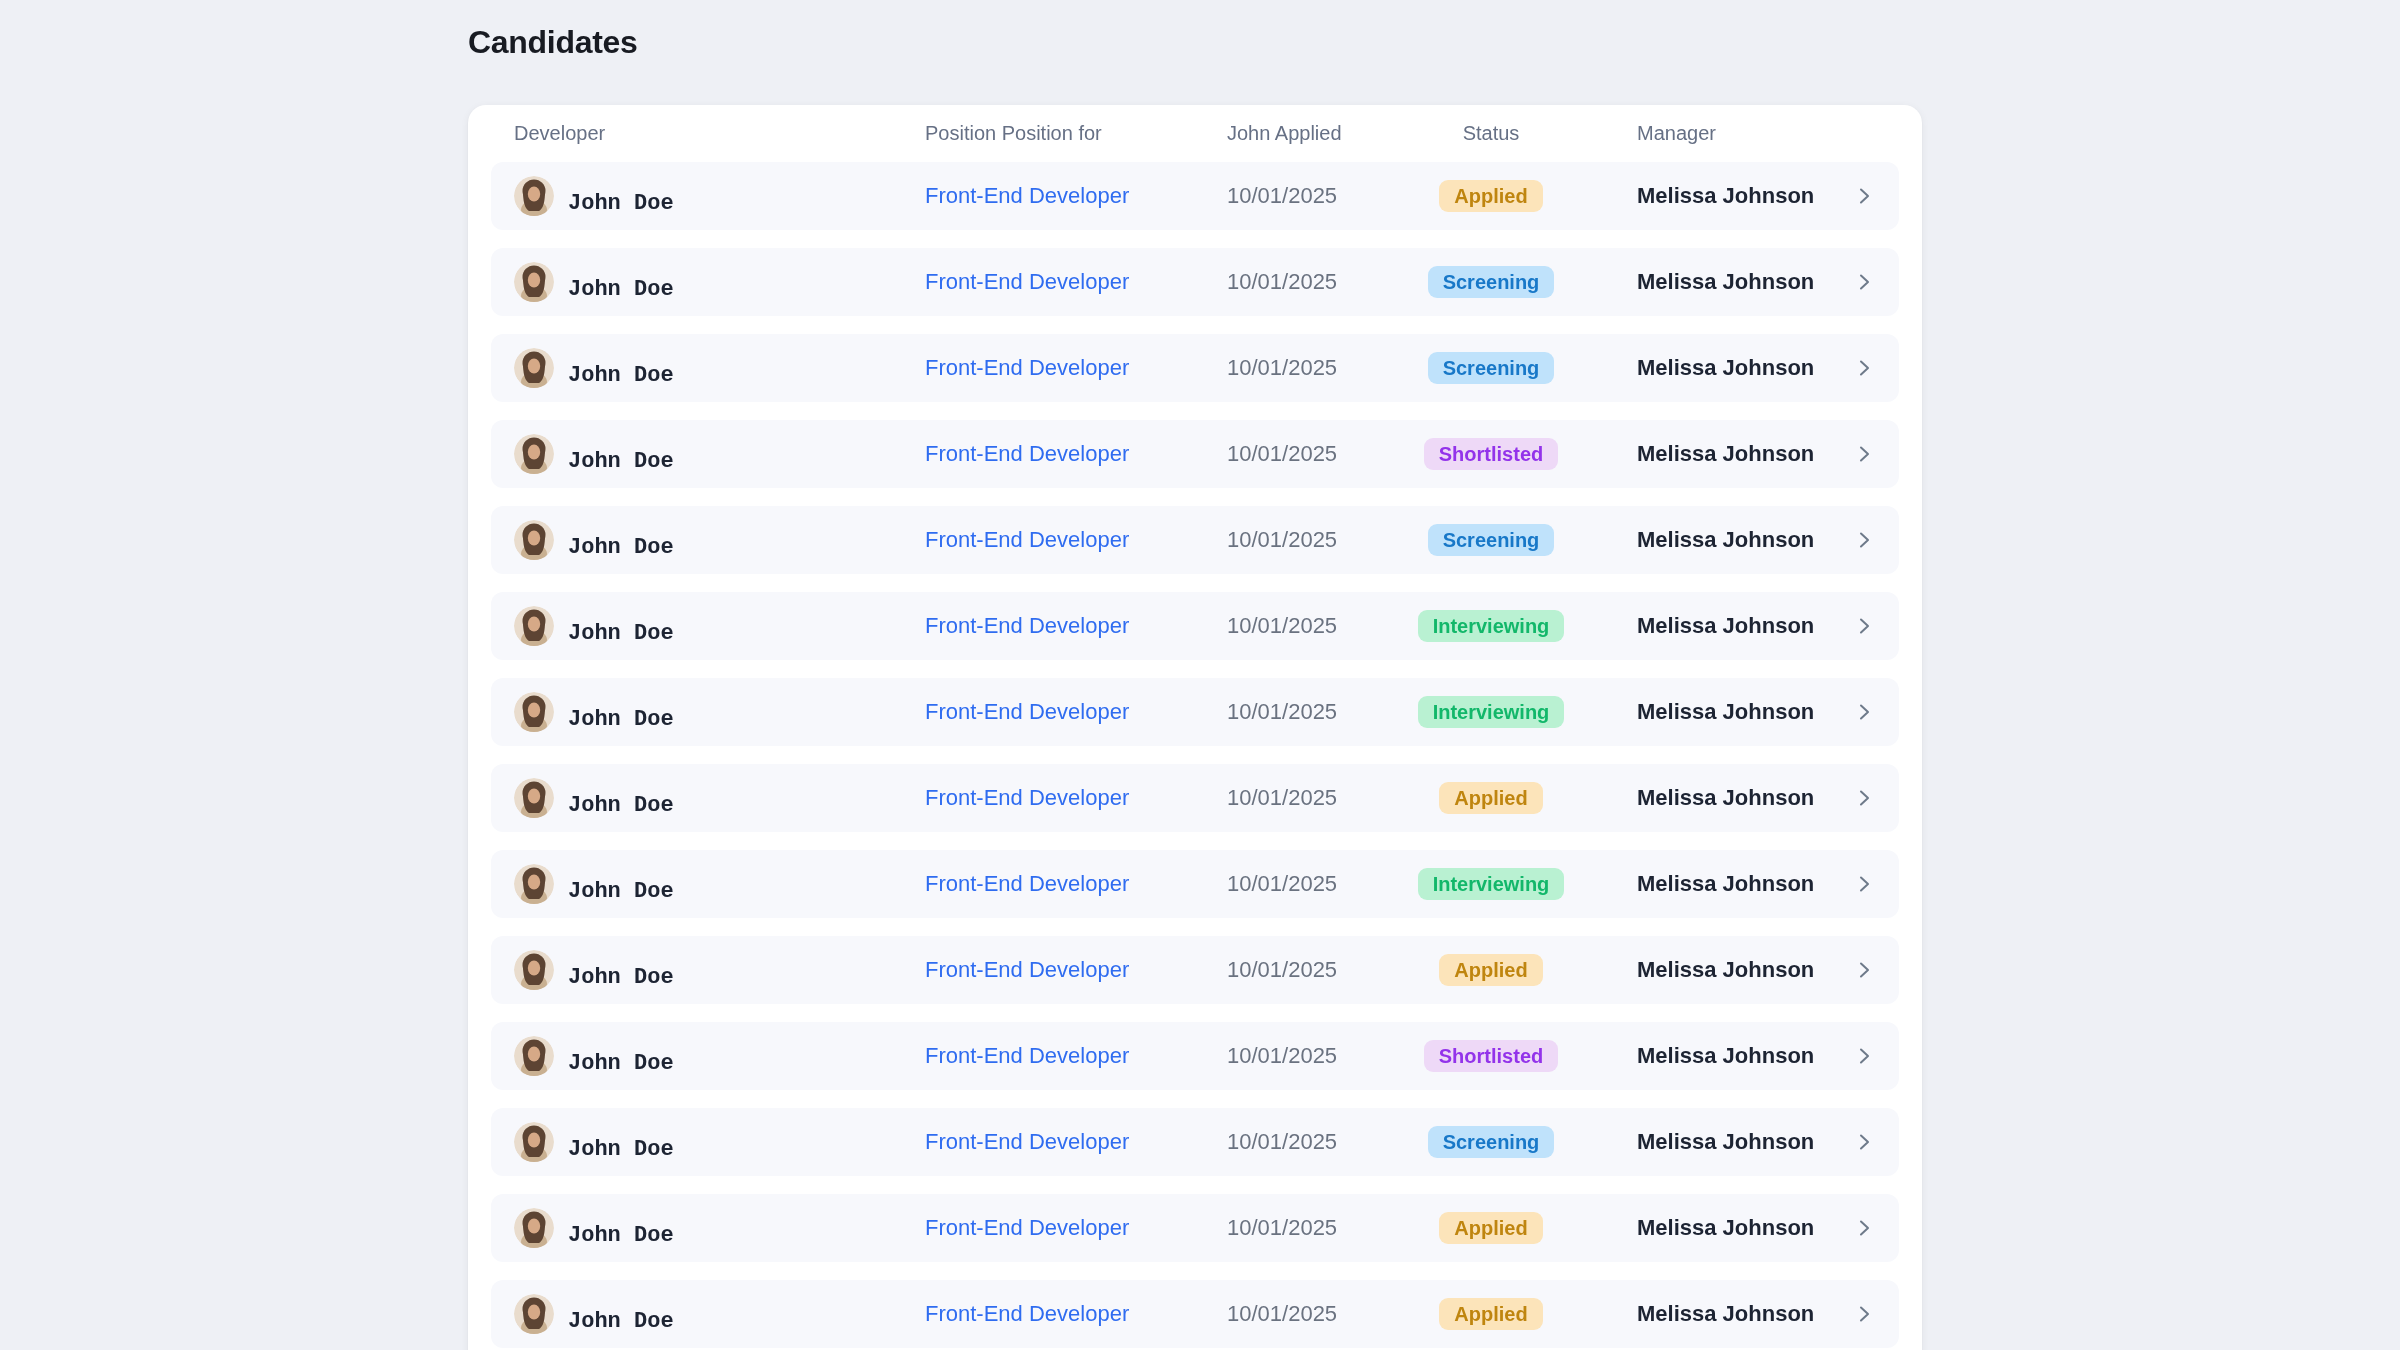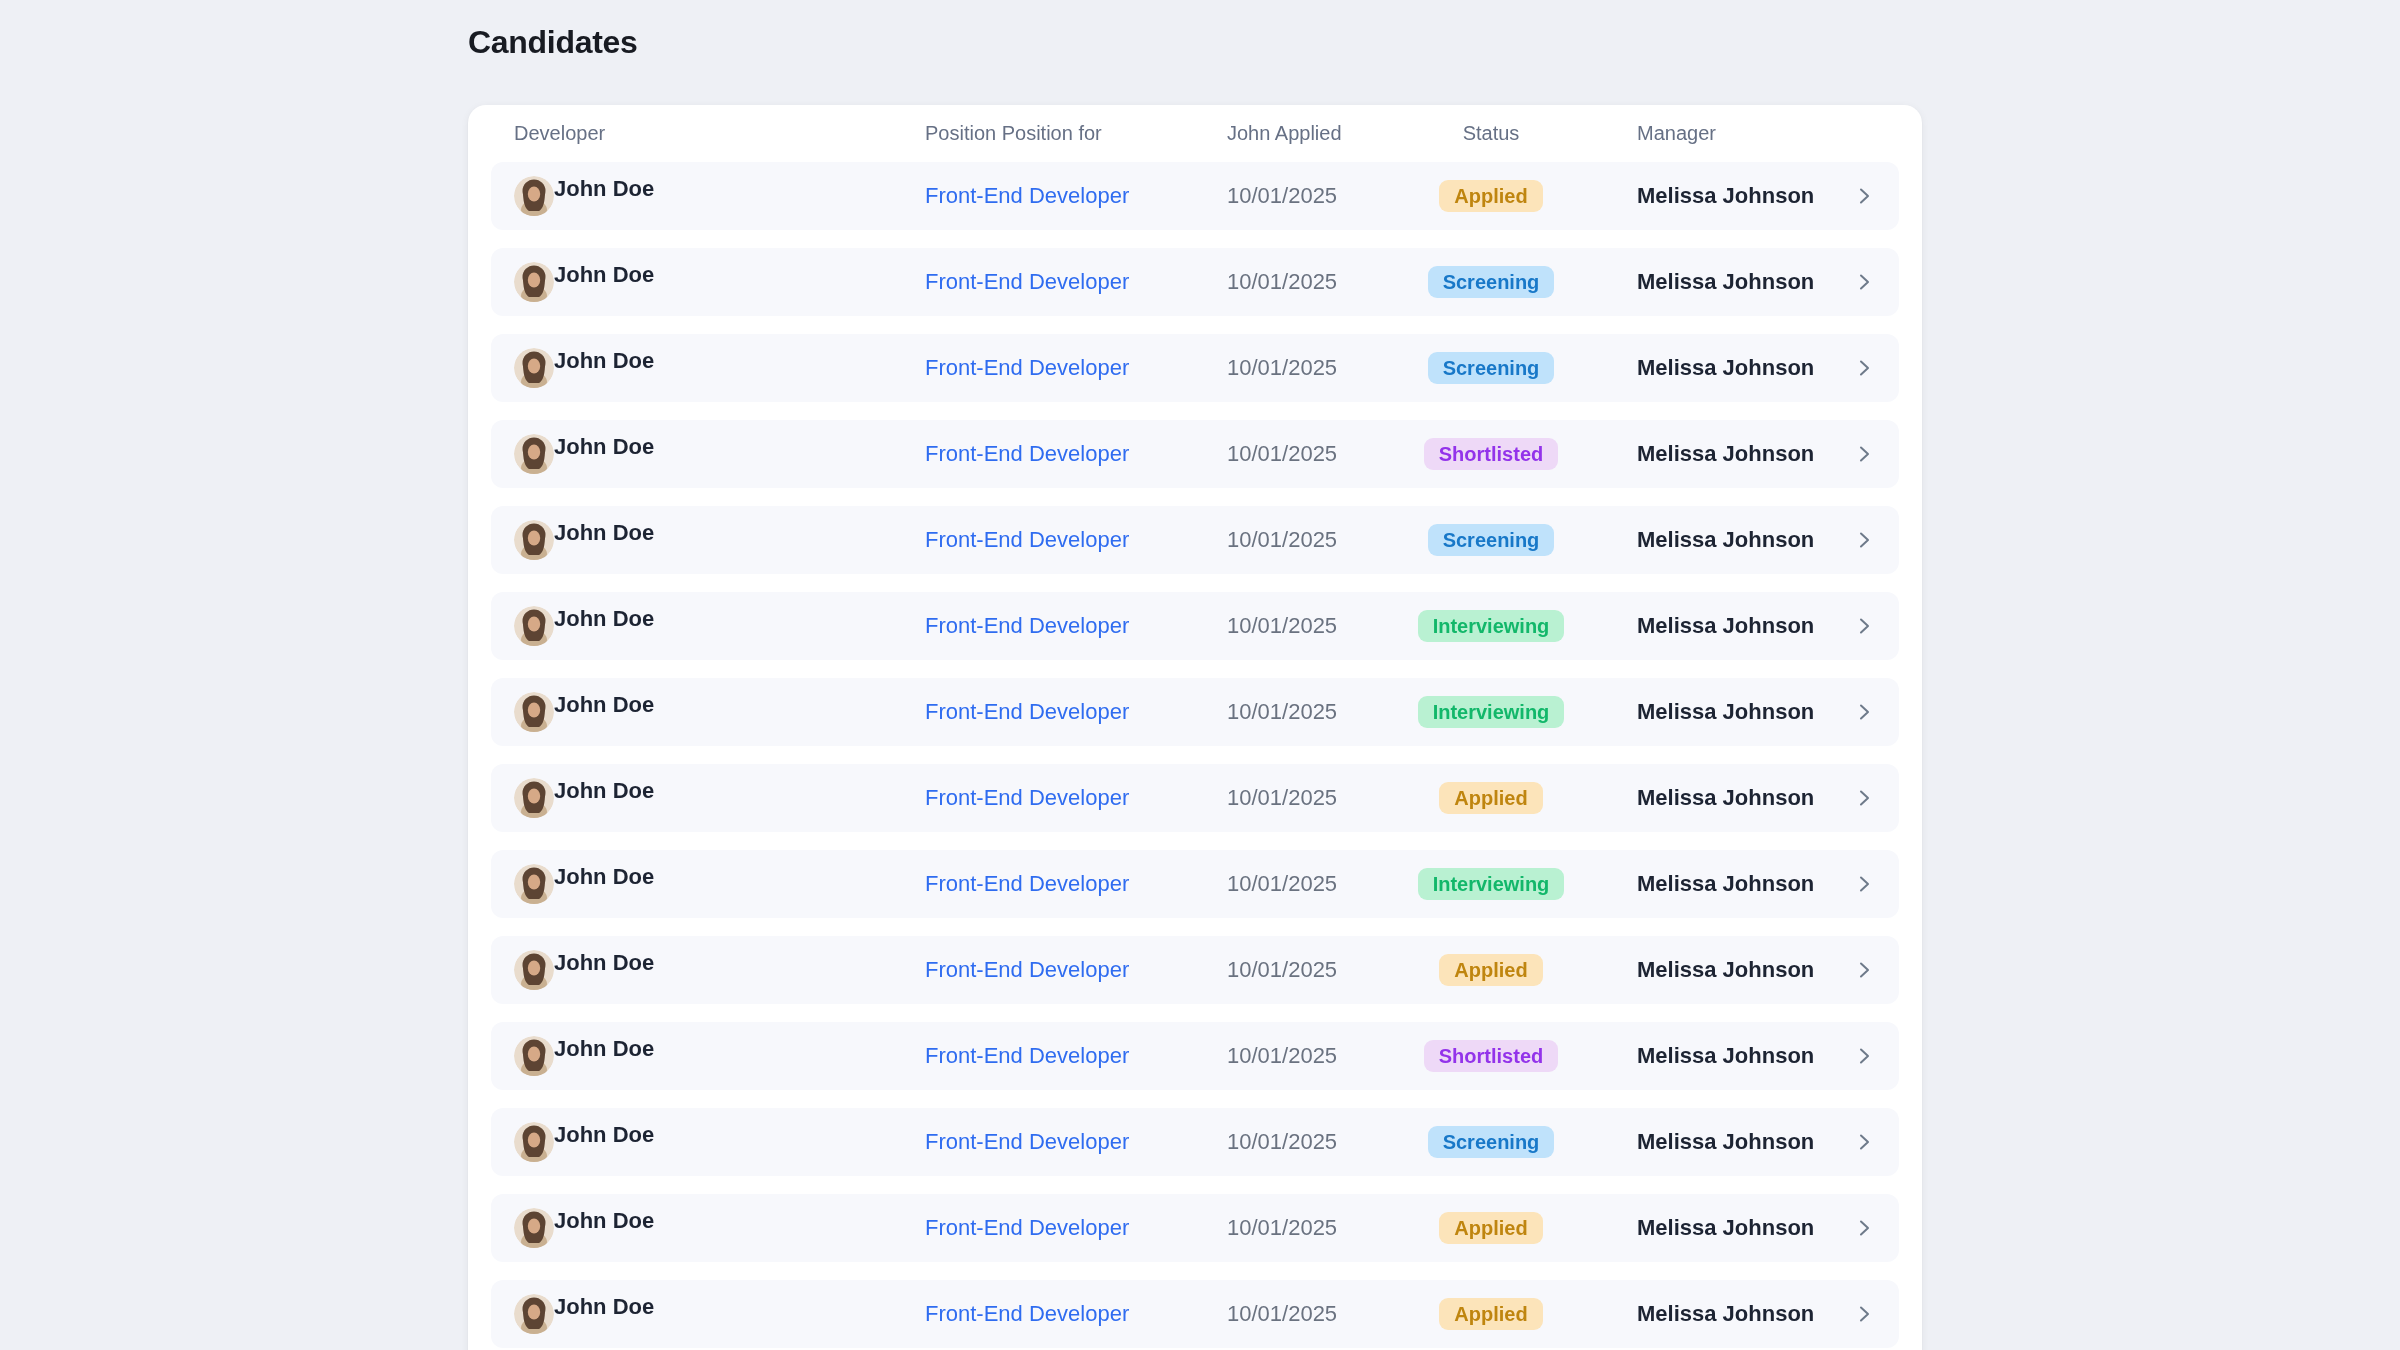--- a/index.html
+++ b/index.html
@@ -54,21 +54,23 @@
     height: 68px;
     margin-bottom: 18px;
     background: #f7f8fc;
     border-radius: 12px;
     padding: 0 10px 0 23px;
     cursor: pointer;
   }
   .row:last-child { margin-bottom: 0; }
   .cell-candidate {
     display: flex;
-    align-items: flex-start;
+    align-items: flex-end;
+    gap: 14px;
+    font-family: Liberation Mono, monospace;
   }
   .avatar {
     width: 40px;
     height: 40px;
     border-radius: 50%;
     overflow: hidden;
     flex: 0 0 40px;
     display: block;
   }
   .candidate-name, .manager-name {

